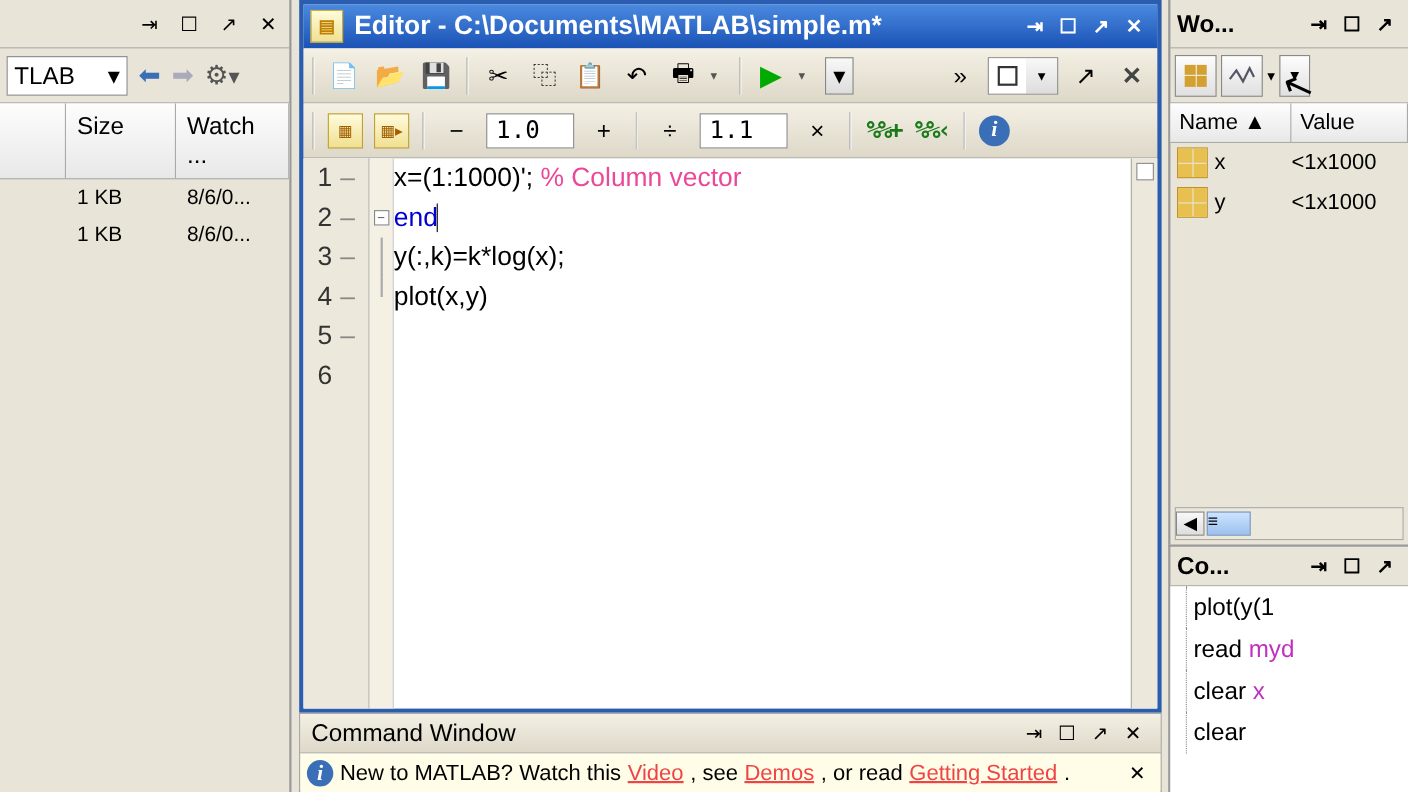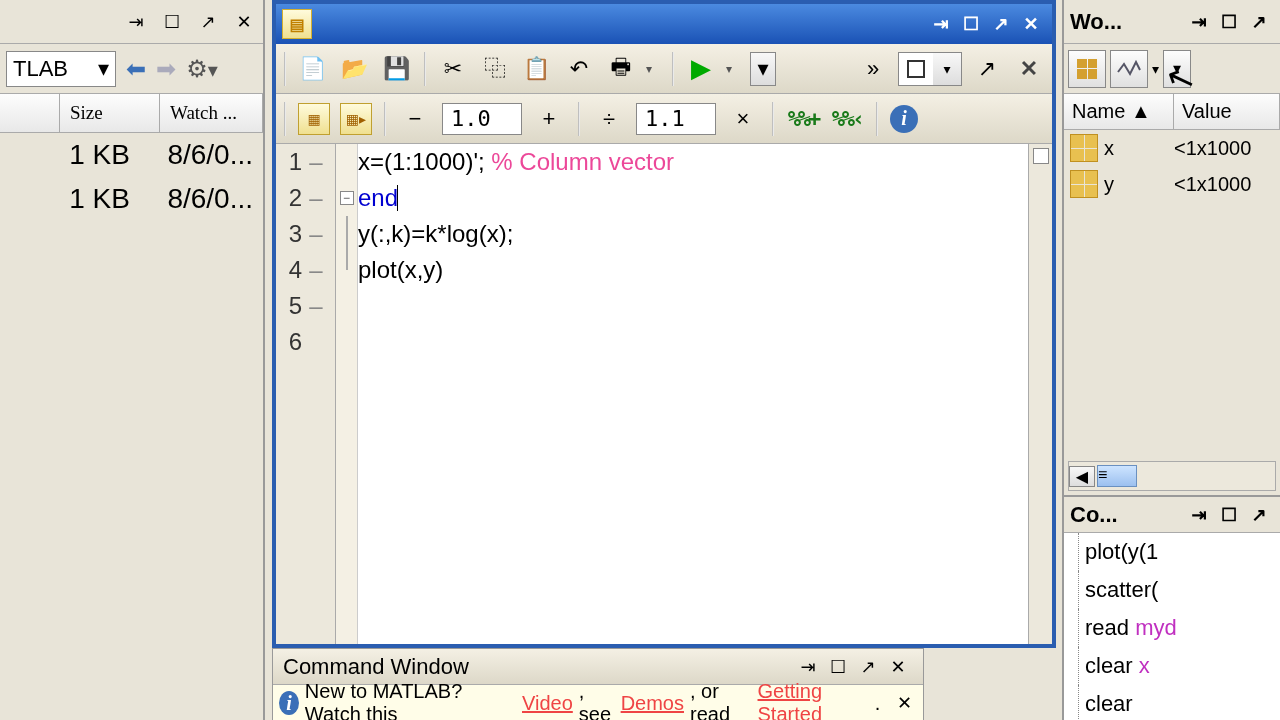--- a/index.html
+++ b/index.html
@@ -8,23 +8,23 @@
 
 .left-panel { position: absolute; left: 0; top: 0; width: 265px; height: 720px; background: #e8e4d8; border-right: 2px solid #999; }
 .left-titlebar { height: 44px; display: flex; justify-content: flex-end; align-items: center; padding: 0 4px; gap: 6px; border-bottom: 1px solid #aaa; }
 .winbtn { width: 30px; height: 30px; display: flex; align-items: center; justify-content: center; font-size: 18px; cursor: pointer; }
 .left-toolbar { height: 50px; display: flex; align-items: center; padding: 0 6px; gap: 10px; border-bottom: 1px solid #aaa; }
 .left-combo { background: white; border: 1px solid #888; padding: 4px 6px; font-size: 22px; display: flex; align-items: center; width: 110px; justify-content: space-between; }
 .nav-arrow { font-size: 24px; color: #3a6fb7; cursor: pointer; }
 .nav-arrow.dim { color: #aab; }
 .gear { font-size: 24px; color: #555; }
 .left-table-header { display: flex; background: linear-gradient(#fdfdfd,#e8e8e8); border-bottom: 1px solid #aaa; }
-.left-th { padding: 8px 10px; font-size: 19px; border-right: 1px solid #aaa; font-family: Liberation Serif, serif; }
+.left-th { padding: 8px 10px; font-size: 22px; border-right: 1px solid #aaa; }
 .left-row { display: flex; }
-.left-row > div { padding: 6px 10px; font-size: 28px; }
+.left-row > div { padding: 6px 10px; font-size: 19px; }
 .c-space { width: 60px; }
 .c-size { width: 100px; }
 .c-date { flex: 1; }
 
 
 .editor-panel { position: absolute; left: 272px; top: 0; width: 784px; height: 648px; background: #e8e4d8; border: 4px solid #2a5db0; }
 .ed-titlebar { height: 40px; background: linear-gradient(#4b8ae0,#1a52b5); display: flex; align-items: center; color: white; font-size: 24px; font-weight: bold; padding: 0 6px; }
 .ed-icon { width: 30px; height: 30px; background: linear-gradient(#fffbdc,#f0e090); border: 1px solid #d4b030; margin-right: 10px; display:flex; align-items:center; justify-content:center; font-size:16px; color:#c08000;}
 .ed-titlebar .spacer { flex: 1; }
 .ed-toolbar1 { height: 50px; background: linear-gradient(#f4f0e4,#ddd8c8); border-bottom: 1px solid #aaa; display: flex; align-items: center; padding: 0 6px; gap: 8px; }
@@ -56,21 +56,21 @@
 .code { flex:1; font-family:"Courier New",monospace; font-size:24px; padding-left:0; position:relative;}
 .code-row{height:36px; display:flex; align-items:center; white-space:pre;}
 .code .kw{color:#0000d0;}
 .code .kw-for{color:#0000d0; text-decoration: underline wavy #d00;}
 .code .cm{color:#ec4899;}
 .code .caret{display:inline-block; width:1px; height:26px; background:#000; vertical-align:middle; margin-left:-1px;}
 .ind-col{ width:24px; background:#ece8dc; border-left:1px solid #aaa;}
 .ind-box{ margin:4px; width:16px; height:16px; border:1px solid #888; background:white;}
 
 
-.cmd-panel{ position:absolute; left:272px; top:648px; width:652px; height:72px; background:#e8e4d8; border:1px solid #999;}
+.cmd-panel{ position:absolute; left:272px; top:648px; width:784px; height:72px; background:#e8e4d8; border:1px solid #999;}
 .cmd-title{ height:36px; background:linear-gradient(#f4f0e4,#ddd8c8); display:flex; align-items:center; padding:0 10px; font-size:22px; border-bottom:1px solid #aaa;}
 .cmd-title .spacer{flex:1;}
 .cmd-msg{ height:36px; background:#fffde8; display:flex; align-items:center; padding:0 6px; font-size:20px; gap:6px;}
 .cmd-msg a{color:#ef4444; text-decoration:underline; cursor:pointer;}
 .info-ico{width:24px;height:24px;border-radius:50%;background:#3a6fb7;color:white;display:flex;align-items:center;justify-content:center;font-weight:bold;font-family:serif;font-style:italic;}
 
 
 .ws-panel{ position:absolute; left:1062px; top:0; width:218px; height:495px; background:#e8e4d8; border-left:2px solid #999;}
 .ws-title{ height:44px; display:flex; align-items:center; padding:0 6px; font-size:22px; font-weight:bold; border-bottom:1px solid #aaa;}
 .ws-title .spacer{flex:1;}
@@ -136,20 +136,21 @@
   <div class="left-row">
     <div class="c-space"></div>
     <div class="c-size">1 KB</div>
     <div class="c-date">8/6/0...</div>
   </div>
 </div>
 
 <div class="editor-panel">
   <div class="ed-titlebar">
     <div class="ed-icon">▤</div>
+    <span>Editor - C:\Documents\MATLAB\simple.m*</span>
     <div class="spacer"></div>
     <span class="winbtn">⇥</span>
     <span class="winbtn">☐</span>
     <span class="winbtn">↗</span>
     <span class="winbtn">✕</span>
   </div>
 
   <div class="ed-toolbar1">
     <div class="tb-sep"></div>
     <span class="tb-btn">📄</span>
@@ -329,20 +330,19 @@
 <div class="ch-panel">
   <div class="ch-title">
     <span>Co...</span>
     <div class="spacer"></div>
     <span class="winbtn">⇥</span>
     <span class="winbtn">☐</span>
     <span class="winbtn">↗</span>
   </div>
   <div class="ch-body">
     <div class="ch-row ch-dots"><span>plot(y(1</span><span class="mag"></span></div>
-    <div class="ch-row ch-dots"><span>scatter(</span><span class="mag"></span></div>
     <div class="ch-row ch-dots"><span>read </span><span class="mag">myd</span></div>
     <div class="ch-row ch-dots"><span>clear </span><span class="mag">x</span></div>
     <div class="ch-row ch-dots"><span>clear</span><span class="mag"></span></div>
   </div>
 </div>
 
 <div class="cursor-arrow">↖</div>
 
 </body></html>

